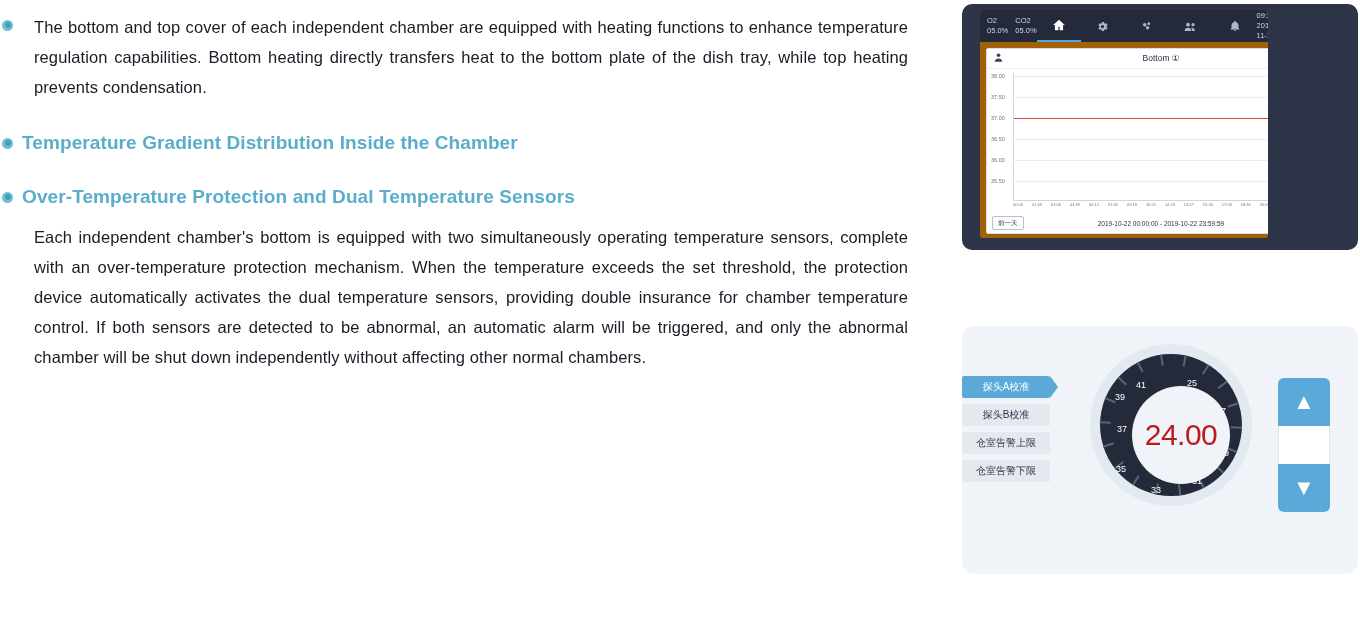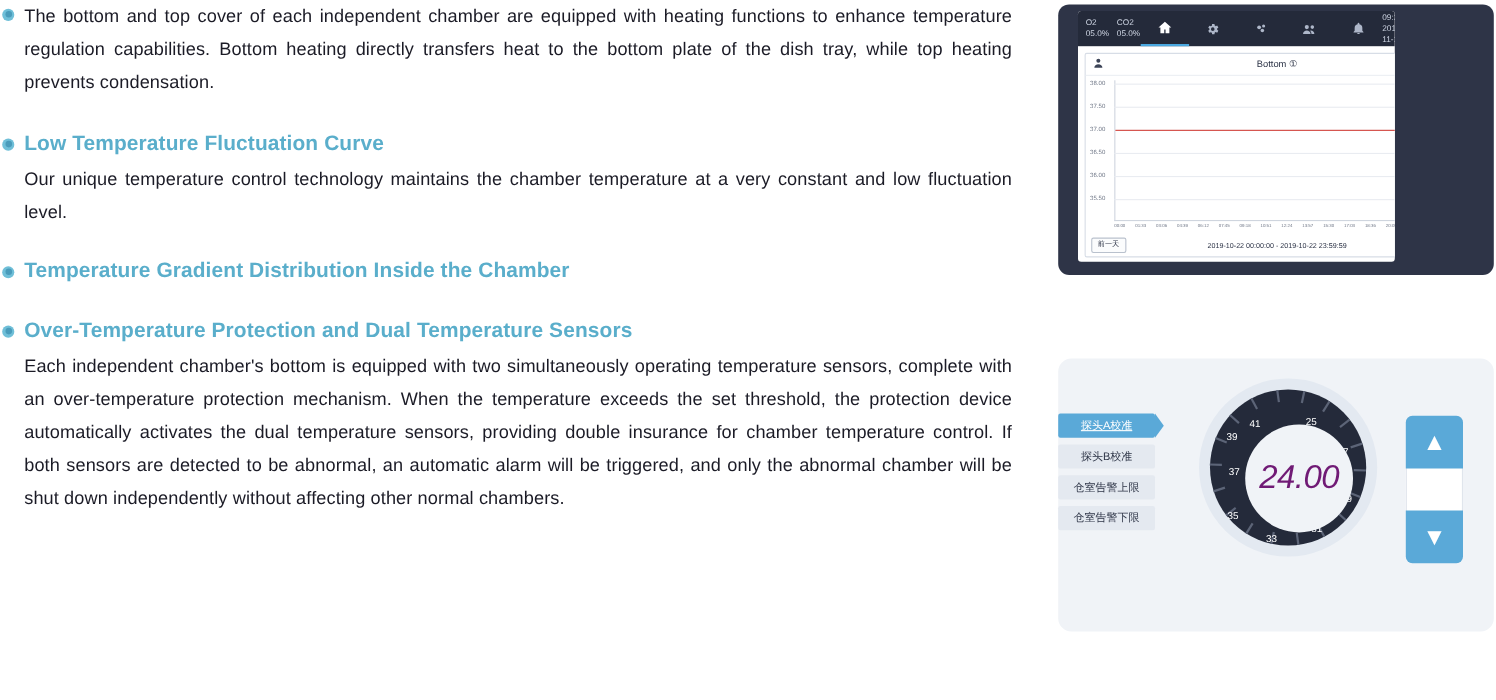--- a/index.html
+++ b/index.html
@@ -55,21 +55,21 @@
     color: #5aaecb;
     letter-spacing: 0.1px;
     line-height: 26px;
     margin: 0 0 4px 0;
   }
   .f-body {
     font-size: 16.5px;
     color: #1b1b26;
     line-height: 30px;
     text-align: justify;
-    margin: 0;
+    margin: 12px;
     padding-right: 20px;
     letter-spacing: 0.1px;
   }
 
   .gap-big { margin-bottom: 28px; }
   .gap-mid { margin-bottom: 26px; }
 
   
   .panel-top {
     position: absolute;
@@ -79,21 +79,21 @@
     height: 246px;
     background: #2e3447;
     border-radius: 10px;
   }
   .screen {
     position: absolute;
     left: 18px;
     top: 6px;
     width: 288px;
     height: 228px;
-    background: #ffffff;
+    background: #a16207;
     border-radius: 3px;
     overflow: hidden;
   }
   .scr-topbar {
     position: relative;
     height: 32px;
     background: #242a3a;
     display: flex;
     align-items: center;
   }
@@ -300,21 +300,20 @@
     font-size: 10px;
     display: flex;
     align-items: center;
     justify-content: center;
     border-radius: 2px;
   }
   .side-btn.sel {
     background: #5aa9d8;
     color: #ffffff;
     position: relative;
-    text-decoration: underline;
   }
   .side-btn.sel::after {
     content: "";
     position: absolute;
     right: -8px;
     top: 0;
     width: 0; height: 0;
     border-top: 11px solid transparent;
     border-bottom: 11px solid transparent;
     border-left: 8px solid #5aa9d8;
@@ -345,23 +344,22 @@
     left: 32px; top: 32px;
     width: 98px; height: 98px;
     border-radius: 50%;
     background: #f0f3f7;
     display: flex;
     align-items: center;
     justify-content: center;
   }
   .dial-value {
     font-size: 30px;
-    color: #701a75;
+    color: #b91c1c;
     letter-spacing: -0.5px;
-    font-style: italic;
   }
   .tick-num {
     position: absolute;
     width: 18px;
     text-align: center;
     color: #ffffff;
     font-size: 9px;
     line-height: 10px;
     margin-top: 12px;
   }
@@ -406,25 +404,20 @@
 </head>
 <body>
 
 <div class="text-col">
 
   <div class="feature gap-big">
     <span class="bullet"></span>
     <div class="f-body">The bottom and top cover of each independent chamber are equipped with heating functions to enhance temperature regulation capabilities. Bottom heating directly transfers heat to the bottom plate of the dish tray, while top heating prevents condensation.</div>
   </div>
 
-  <div class="feature gap-mid">
-    <span class="bullet"></span>
-    <div class="f-title">Low Temperature Fluctuation Curve</div>
-    <div class="f-body">Our unique temperature control technology maintains the chamber temperature at a very constant and low fluctuation level.</div>
-  </div>
 
   <div class="feature gap-big">
     <span class="bullet"></span>
     <div class="f-title">Temperature Gradient Distribution Inside the Chamber</div>
   </div>
 
   <div class="feature">
     <span class="bullet"></span>
     <div class="f-title">Over-Temperature Protection and Dual Temperature Sensors</div>
     <div class="f-body">Each independent chamber's bottom is equipped with two simultaneously operating temperature sensors, complete with an over-temperature protection mechanism. When the temperature exceeds the set threshold, the protection device automatically activates the dual temperature sensors, providing double insurance for chamber temperature control. If both sensors are detected to be abnormal, an automatic alarm will be triggered, and only the abnormal chamber will be shut down independently without affecting other normal chambers.</div>

